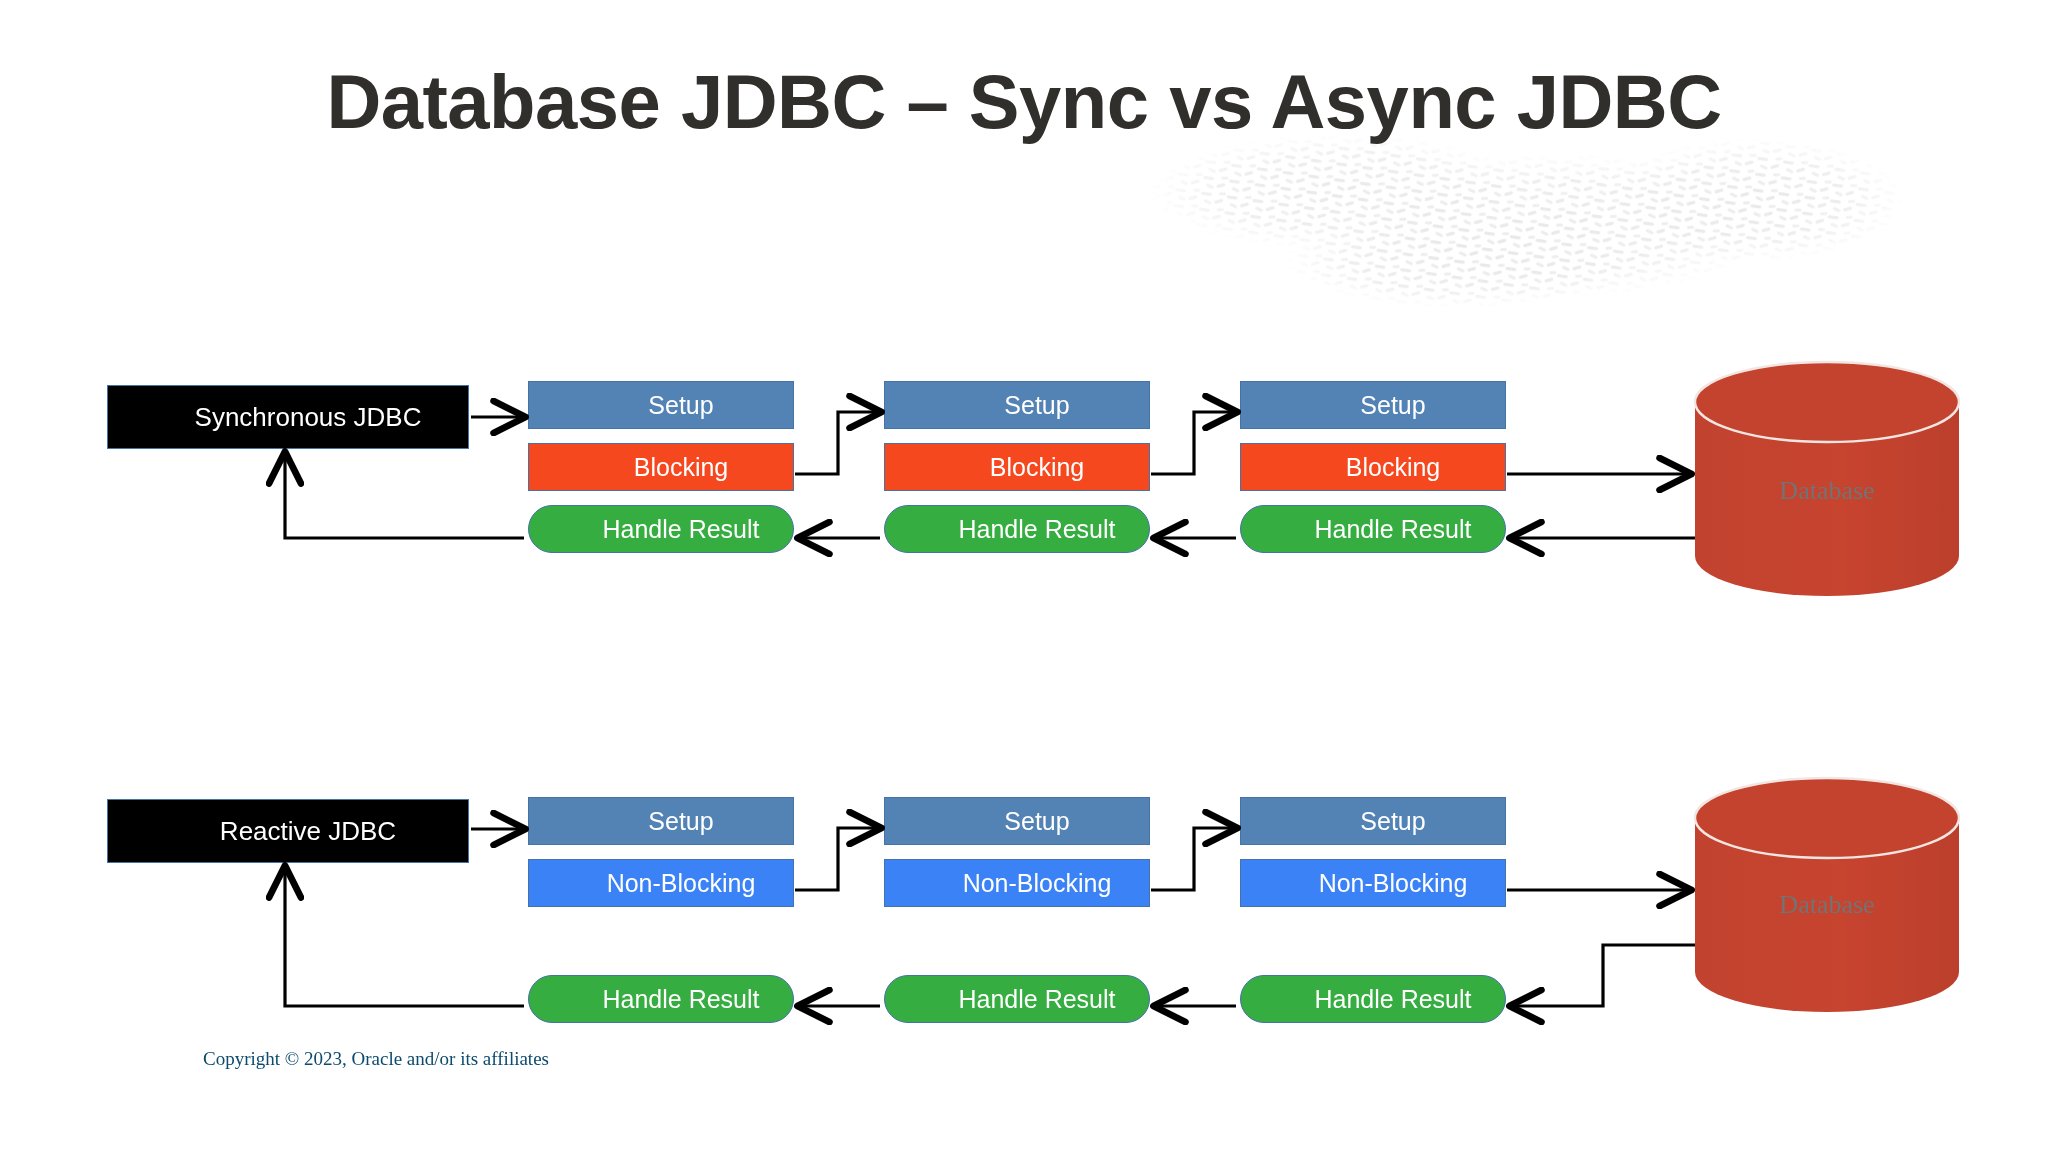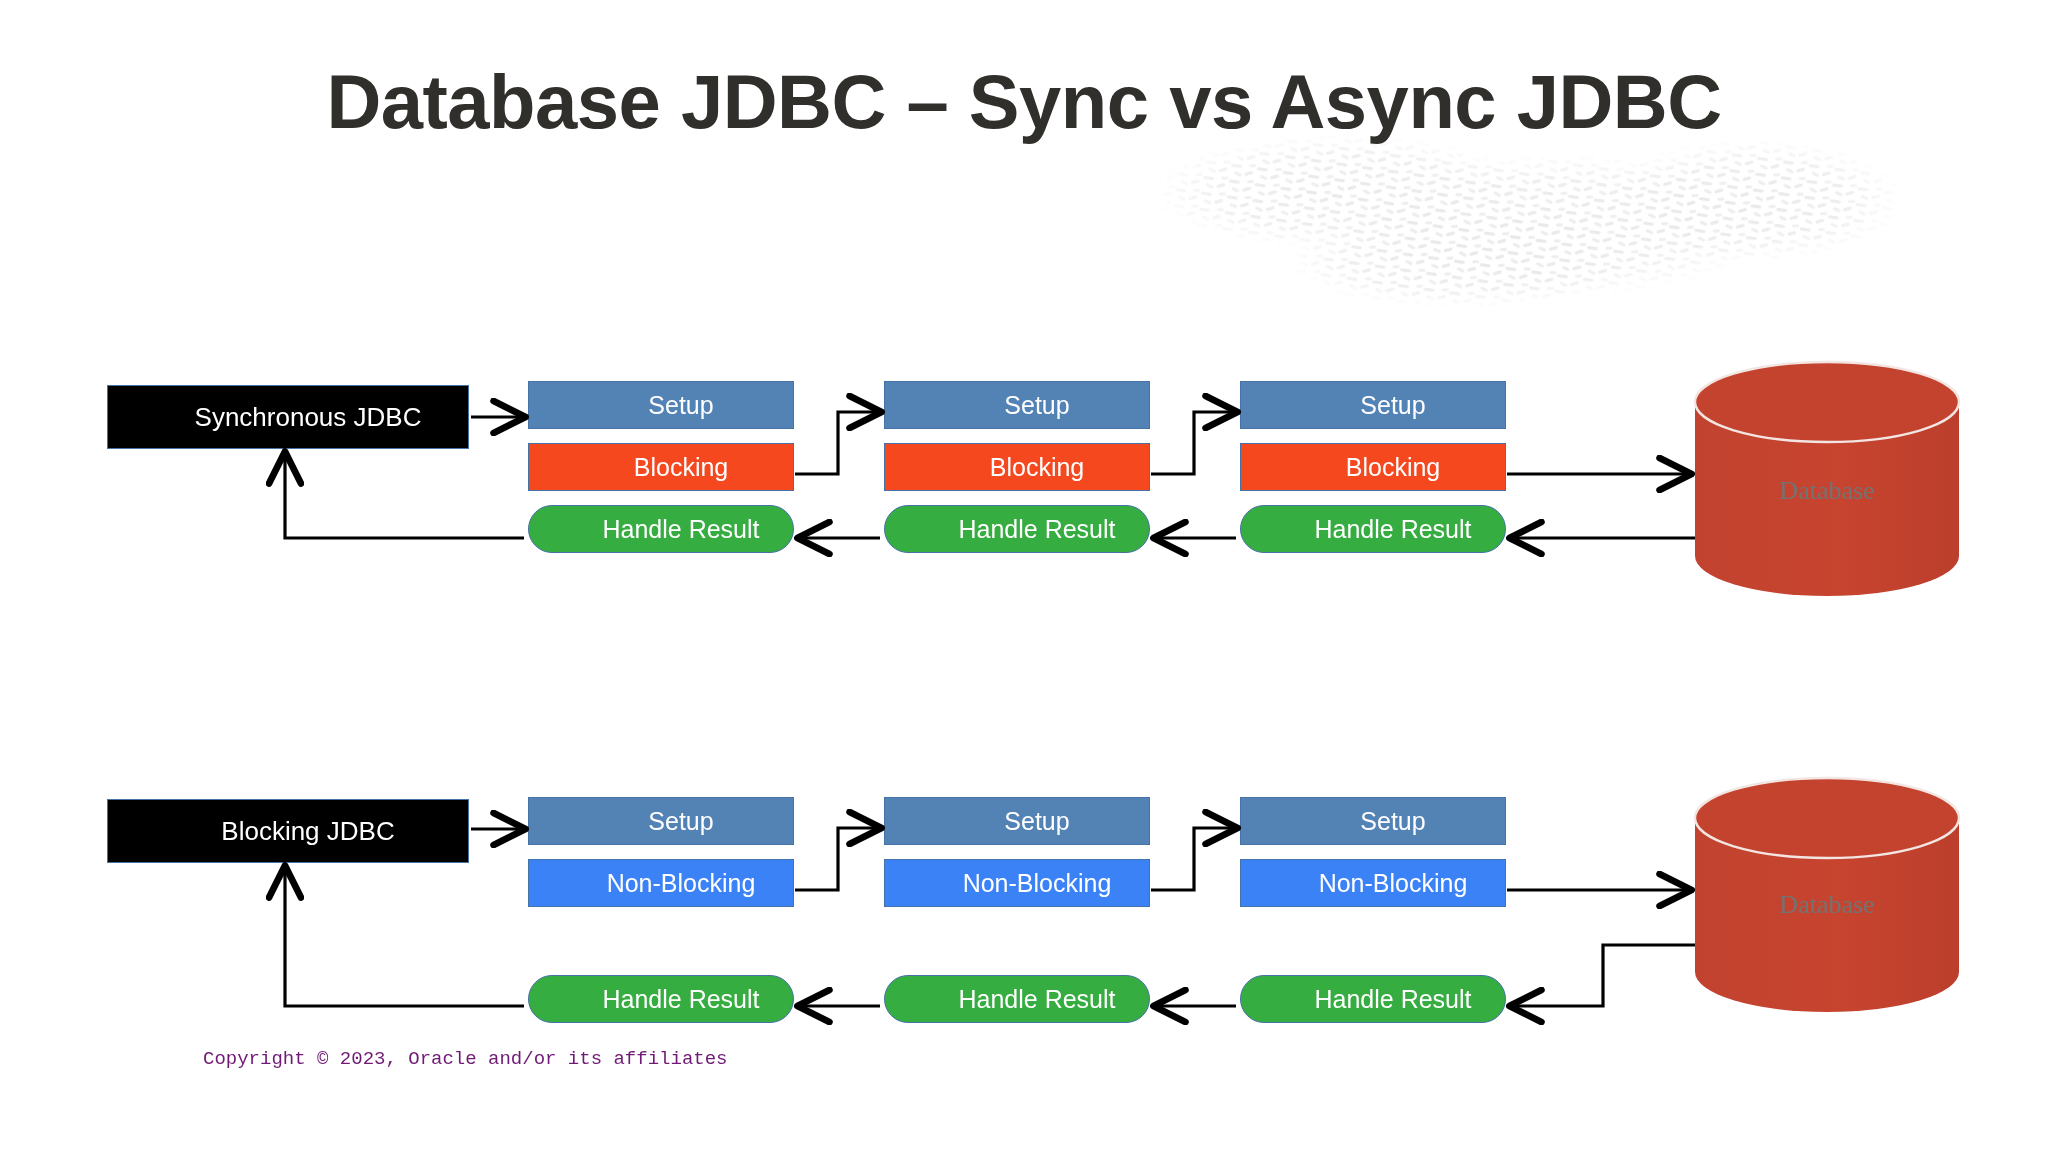--- a/index.html
+++ b/index.html
@@ -43,22 +43,22 @@
     z-index: 3;
     white-space: nowrap;
   }
 
   
   #footer-copyright {
     position: absolute;
     left: 203px;
     top: 1048px;
     font-size: 19px;
-    color: #701a75;
-    font-family: Liberation Mono, monospace;
+    color: #0c4a6e;
+    font-family: Liberation Serif, serif;
     z-index: 3;
   }
 
   
   #diagram {
     position: absolute;
     left: 0;
     top: 0;
     width: 2048px;
     height: 1152px;
@@ -145,21 +145,21 @@
 <div class="flow-node band band-setup" style="left:884px;  top:381px;">Setup</div>
 <div class="flow-node band band-blocking" style="left:884px;  top:443px;">Blocking</div>
 <div class="flow-node band band-result" style="left:884px;  top:505px;">Handle Result</div>
 
 <div class="flow-node band band-setup" style="left:1240px; top:381px;">Setup</div>
 <div class="flow-node band band-blocking" style="left:1240px; top:443px;">Blocking</div>
 <div class="flow-node band band-result" style="left:1240px; top:505px;">Handle Result</div>
 
 <div class="db-label" style="left:1737px; top:476px; width:180px; text-align:center;">Database</div>
 
-<div class="flow-node endpoint-box" style="left:107px; top:799px;">Blocking JDBC</div>
+<div class="flow-node endpoint-box" style="left:107px; top:799px;">Reactive JDBC</div>
 
 <div class="flow-node band band-setup" style="left:528px;  top:797px;">Setup</div>
 <div class="flow-node band band-nonblock" style="left:528px;  top:859px;">Non-Blocking</div>
 <div class="flow-node band band-result" style="left:528px;  top:975px;">Handle Result</div>
 
 <div class="flow-node band band-setup" style="left:884px;  top:797px;">Setup</div>
 <div class="flow-node band band-nonblock" style="left:884px;  top:859px;">Non-Blocking</div>
 <div class="flow-node band band-result" style="left:884px;  top:975px;">Handle Result</div>
 
 <div class="flow-node band band-setup" style="left:1240px; top:797px;">Setup</div>

